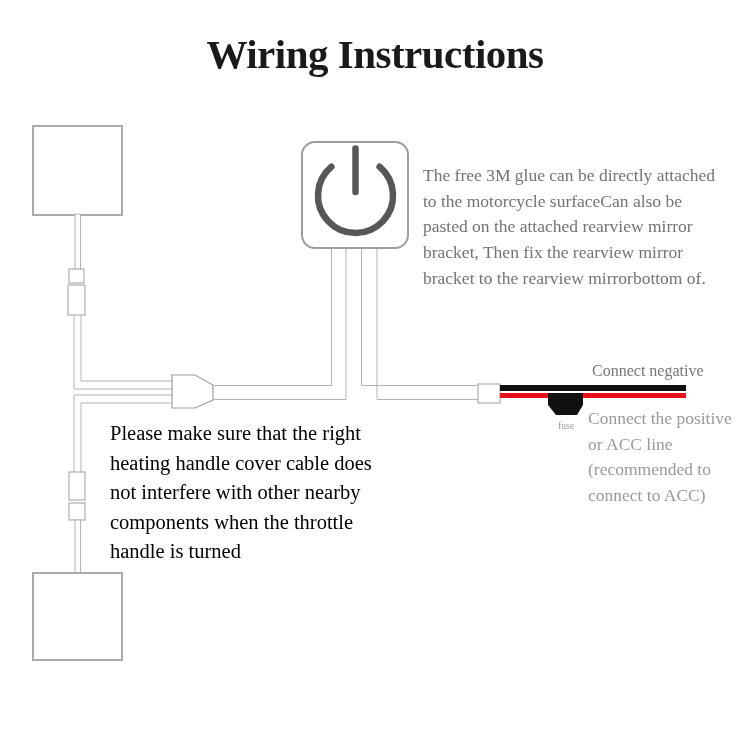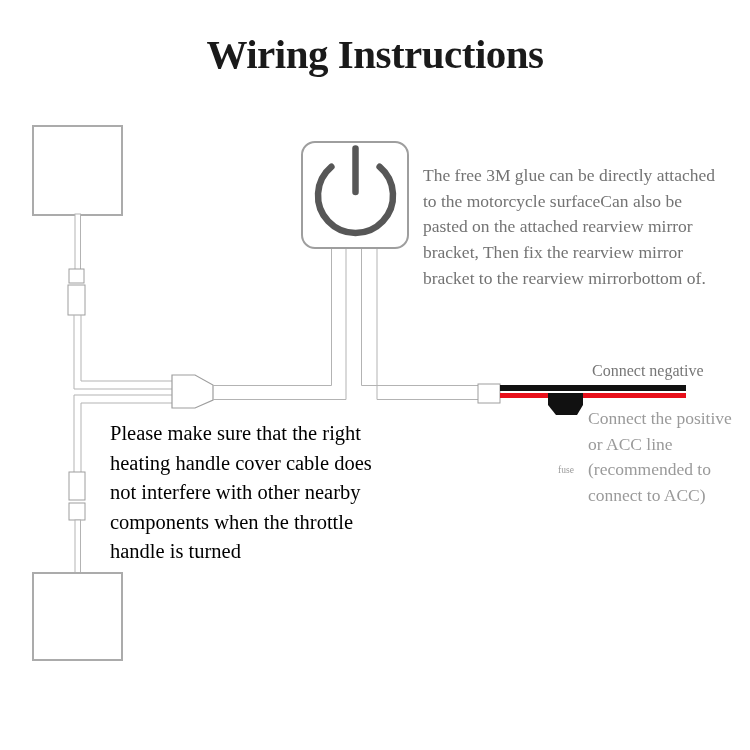--- a/index.html
+++ b/index.html
@@ -34,21 +34,21 @@
     left:592px;top:360px;width:158px;
     font-size:16px;line-height:22px;color:#767676;
   }
   .connect-positive{
     left:588px;top:406px;width:170px;
     font-size:17.5px;line-height:25.7px;color:#9a9a9a;
   }
   .fuse-label{
     left:549px;top:421px;width:34px;
     text-align:center;
-    font-size:9.5px;color:#9a9a9a;margin-top:44px;
+    font-size:9.5px;color:#9a9a9a;
   }
 </style>
 </head>
 <body>
 
 <div class="page">
 
   <h1 class="page-title">Wiring Instructions</h1>
 
   <svg class="diagram" width="750" height="750" viewBox="0 0 750 750">

